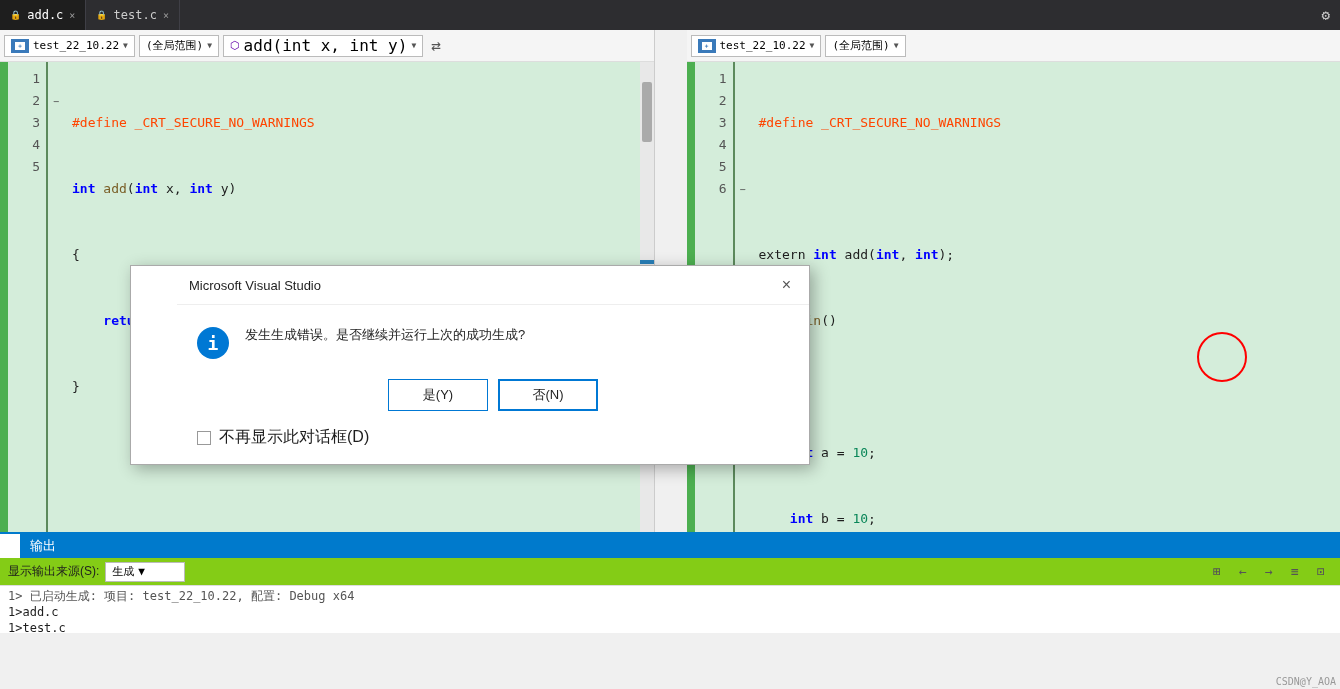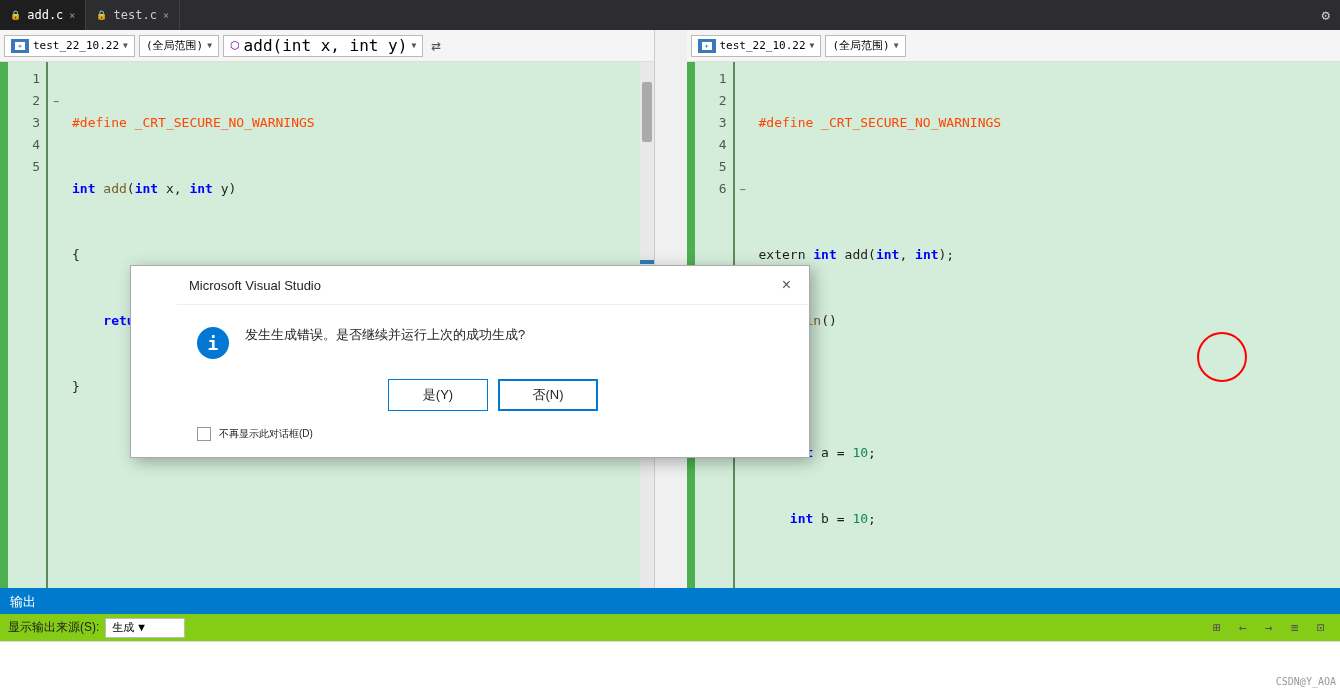--- a/index.html
+++ b/index.html
@@ -6,21 +6,21 @@
     body { width: 1340px; height: 689px; overflow: hidden; font-family: 'Consolas', 'Microsoft YaHei', monospace; background: #f0f0f0; }
 
     
     .tab-bar { display: flex; background: #2d2d30; height: 30px; align-items: center; }
     .tab { display: flex; align-items: center; padding: 0 10px; height: 100%; font-size: 12px; color: #ccc; cursor: pointer; gap: 6px; border-right: 1px solid #3f3f46; }
     .tab.active { background: #1e1e1e; color: #fff; }
     .tab .close-btn { font-size: 10px; color: #999; cursor: pointer; }
     .gear-area { margin-left: auto; padding: 0 10px; color: #ccc; font-size: 14px; }
 
     
-    .editors-container { display: flex; height: 558px; gap: 32px; }
+    .editors-container { display: flex; height: 502px; gap: 32px; }
 
     
     .editor-pane { flex: 1; display: flex; flex-direction: column; border-right: 1px solid #ccc; }
     .editor-pane:last-child { border-right: none; }
 
     
     .editor-toolbar { display: flex; align-items: center; background: #f5f5f5; border-bottom: 1px solid #ddd; padding: 2px 4px; gap: 4px; height: 32px; }
     .toolbar-dropdown { display: flex; align-items: center; border: 1px solid #bbb; background: #fff; padding: 2px 6px; font-size: 11px; cursor: pointer; gap: 4px; height: 22px; }
     .toolbar-dropdown .arrow { font-size: 8px; color: #555; }
     .toolbar-icon { width: 18px; height: 14px; background: #3a7aba; display: flex; align-items: center; justify-content: center; }
@@ -51,25 +51,25 @@
     .dialog-close { font-size: 16px; cursor: pointer; color: #555; background: none; border: none; padding: 2px 6px; }
     .dialog-body { padding: 20px 30px 20px 20px; display: flex; align-items: flex-start; gap: 16px; }
     .dialog-icon { width: 32px; height: 32px; border-radius: 50%; background: #0078d4; display: flex; align-items: center; justify-content: center; color: #fff; font-size: 18px; font-weight: bold; flex-shrink: 0; margin-top: 2px; }
     .dialog-message { font-size: 13px; color: #1e1e1e; line-height: 1.6; font-family: 'Microsoft YaHei', sans-serif; }
     .dialog-buttons { display: flex; justify-content: center; gap: 10px; padding: 0 20px 16px 20px; }
     .dialog-btn { width: 100px; height: 32px; font-size: 13px; cursor: pointer; border: 1px solid #0078d4; font-family: 'Microsoft YaHei', sans-serif; }
     .dialog-btn-yes { background: #fff; color: #1e1e1e; }
     .dialog-btn-no { background: #fff; color: #1e1e1e; border: 2px solid #0078d4; }
     .dialog-checkbox-row { display: flex; align-items: center; gap: 8px; padding: 0 20px 16px 20px; }
     .dialog-checkbox { width: 14px; height: 14px; border: 1px solid #999; background: #fff; }
-    .dialog-checkbox-label { font-size: 10px; color: #1e1e1e; font-family: 'Microsoft YaHei', sans-serif; }
+    .dialog-checkbox-label { font-size: 16px; color: #1e1e1e; font-family: 'Microsoft YaHei', sans-serif; }
 
     
     .output-panel { height: 101px; background: #fff; border-top: 2px solid #007acc; display: flex; flex-direction: column; }
-    .output-header { background: #007acc; color: #fff; padding: 3px 10px; font-size: 13px; font-family: 'Microsoft YaHei', sans-serif; height: 24px; display: flex; align-items: center; }
+    .output-header { background: #007acc; color: #fff; padding: 3px 10px; font-size: 13px; font-family: 'Microsoft YaHei', sans-serif; height: 24px; display: flex; align-items: center; margin-left: 20px; }
     .output-toolbar { display: flex; align-items: center; background: #84cc16; border-bottom: 1px solid #ddd; padding: 2px 8px; gap: 6px; height: 28px; }
     .output-label { font-size: 12px; font-family: 'Microsoft YaHei', sans-serif; color: #1e1e1e; }
     .output-dropdown { display: flex; align-items: center; border: 1px solid #bbb; background: #fff; padding: 1px 6px; font-size: 11px; cursor: pointer; gap: 4px; height: 20px; min-width: 80px; }
     .output-icons { margin-left: auto; display: flex; gap: 4px; }
     .output-icon-btn { width: 22px; height: 22px; display: flex; align-items: center; justify-content: center; font-size: 13px; cursor: pointer; color: #555; }
     .output-content { flex: 1; padding: 2px 8px; font-size: 12px; font-family: 'Consolas', monospace; color: #1e1e1e; overflow: hidden; }
     .output-line { height: 16px; line-height: 16px; white-space: nowrap; }
     .watermark { position: absolute; bottom: 2px; right: 4px; font-size: 10px; color: #999; }
 
     
@@ -243,17 +243,29 @@
       <span>▼</span>
     </div>
     <div class="output-icons">
       <div class="output-icon-btn">⊞</div>
       <div class="output-icon-btn">←</div>
       <div class="output-icon-btn">→</div>
       <div class="output-icon-btn">≡</div>
       <div class="output-icon-btn">⊡</div>
     </div>
   </div>
+  <div class="output-content">
+    <div class="output-line" style="color:#555;">
+      <span>1&gt;                  已启动生成: 项目: test_22_10.22, 配置: Debug x64</span>
+    </div>
+    <div class="output-line">
+      <span>1&gt;add.c</span>
+    </div>
+    <div class="output-line">
+      <span>1&gt;test.c</span>
+    </div>
+
+  </div>
 </div>
 
 <div class="watermark">
   <span>CSDN@Y_AOA</span>
 </div>
 
 </body></html>

